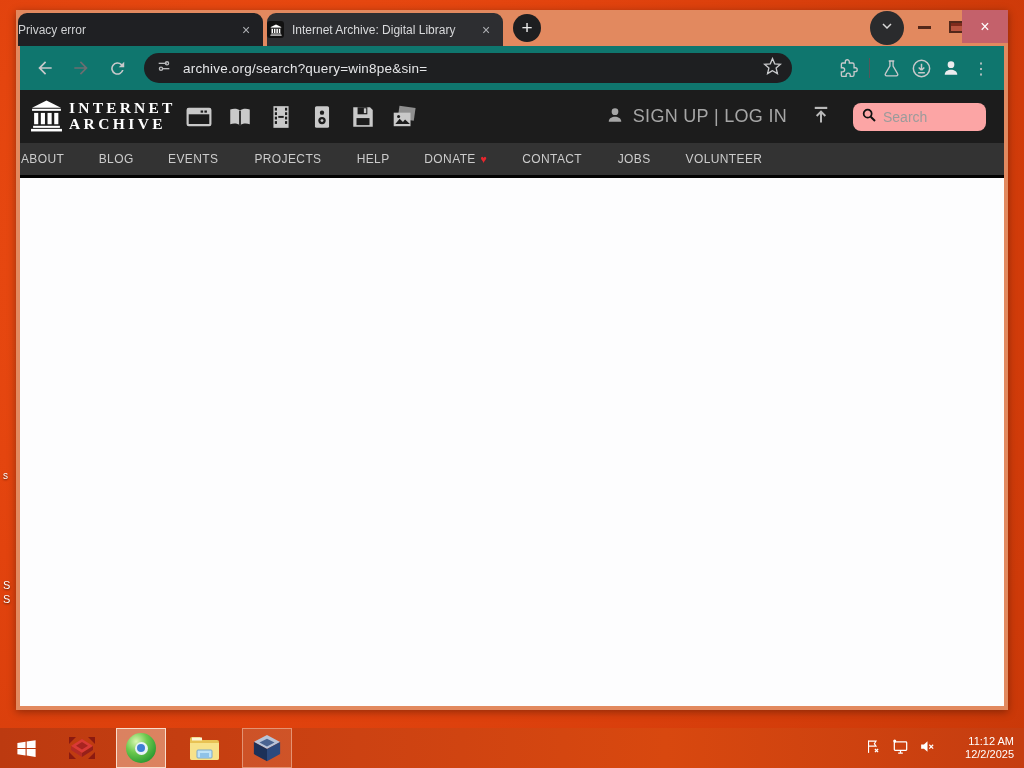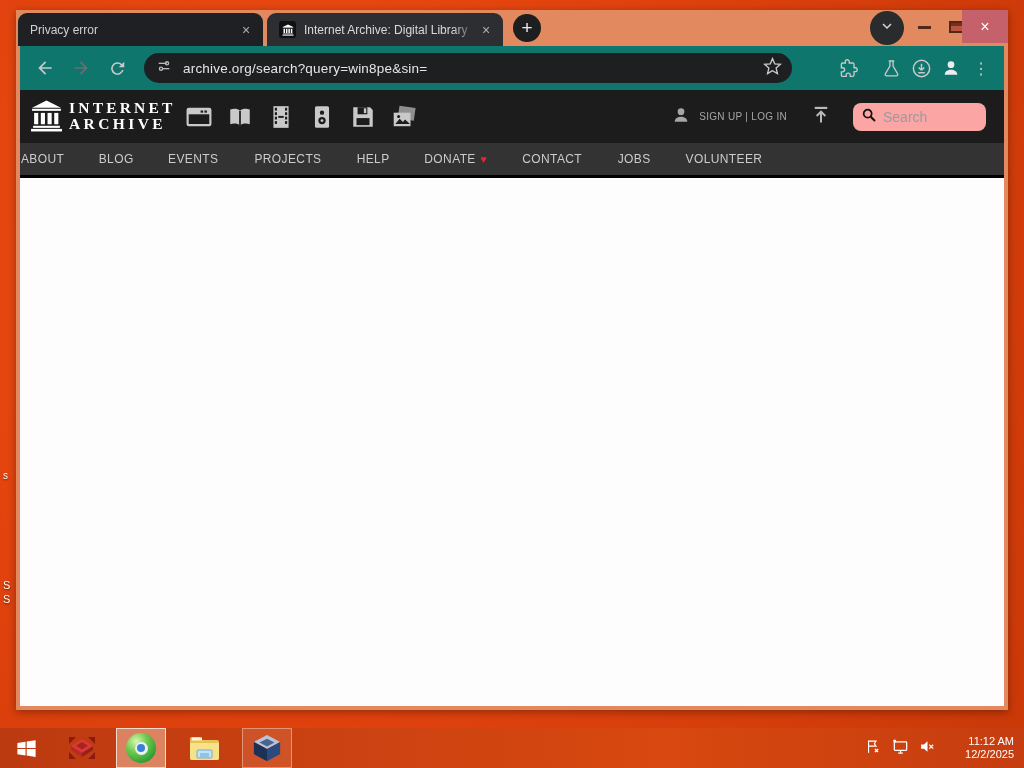--- a/index.html
+++ b/index.html
@@ -13,21 +13,21 @@
   
   .desk-frag { position:absolute; left:3px; color:#fff; font-size:11px; text-shadow:0 1px 2px rgba(0,0,0,.6); z-index:1; }
 
   
   .browser { position:absolute; left:16px; top:10px; width:992px; height:700px;
     background:#e2895f; box-shadow:0 2px 8px rgba(0,0,0,.35); z-index:2; }
 
   
   .titlebar { position:absolute; left:0; top:0; right:0; height:36px; }
   .tab { position:absolute; top:3px; height:33px; border-radius:9px 9px 0 0;
-    display:flex; align-items:center; padding:0 8px 0 12px; overflow:hidden; }
+    display:flex; align-items:center; padding:0 8px 0 0; overflow:hidden; }
   .tab.inactive { left:2px; width:245px; background:#1f2023; }
   .tab.active { left:251px; width:236px; background:#2d2e31; }
   .tab-title { flex:1; font-size:12px; color:#d9dadc; white-space:nowrap; overflow:hidden;
     -webkit-mask-image:linear-gradient(90deg,#000 86%,transparent); mask-image:linear-gradient(90deg,#000 86%,transparent); }
   .tab.inactive .tab-title { color:#cfd0d2; }
   .tab-close { width:18px; height:18px; border-radius:50%; display:flex; align-items:center;
     justify-content:center; color:#aeb0b3; font-size:14px; line-height:1; cursor:pointer; flex:0 0 auto; }
   .favicon { width:17px; height:17px; border-radius:3px; background:#111; margin-right:8px;
     display:flex; align-items:center; justify-content:center; flex:0 0 auto; }
   .newtab-btn { position:absolute; left:497px; top:4px; width:28px; height:28px; border-radius:50%;
@@ -54,21 +54,21 @@
 
   
   .ia-header { position:absolute; left:4px; right:4px; top:80px; height:53px; background:#1c1c1c; }
   .ia-logo { position:absolute; left:10px; top:9px; }
   .ia-logotext { position:absolute; left:49px; top:10px; color:#fff;
     font-family:"Liberation Serif", serif; font-size:15.5px; line-height:16px;font-weight:bold; }
   .ia-logotext .l1 { letter-spacing:3.2px; } .ia-logotext .l2 { letter-spacing:3.4px; }
   .media-icons { position:absolute; left:166px; top:0; height:53px; display:flex; align-items:center; gap:15px; }
   .media-btn { width:26px; height:26px; display:flex; align-items:center; justify-content:center; }
   .ia-right { position:absolute; right:18px; top:0; height:53px; display:flex; align-items:center; }
-  .ia-auth { color:#a6a6a6; font-size:10px; margin:0 0 0 8px; letter-spacing:.3px; white-space:nowrap; }
+  .ia-auth { color:#a6a6a6; font-size:18px; margin:0 0 0 8px; letter-spacing:.3px; white-space:nowrap; }
   .ia-upload { margin:0 22px 0 24px; }
   .ia-search { width:133px; height:28px; background:#fca5a5; border-radius:8px; display:flex; align-items:center; padding:0 8px; }
   .ia-search input { border:none; outline:none; width:100%; margin-left:6px; font-size:14px;
     font-family:"Liberation Sans",sans-serif; color:#333; background:transparent; }
   .ia-search input::placeholder { color:#9b9b9b; }
 
   
   .ia-nav { position:absolute; left:4px; right:4px; top:133px; height:32px; background:#333333;
     display:flex; align-items:center; gap:33px; }
   .nav-item { color:#cccccc; font-size:12.5px; letter-spacing:.4px; text-decoration:none;

